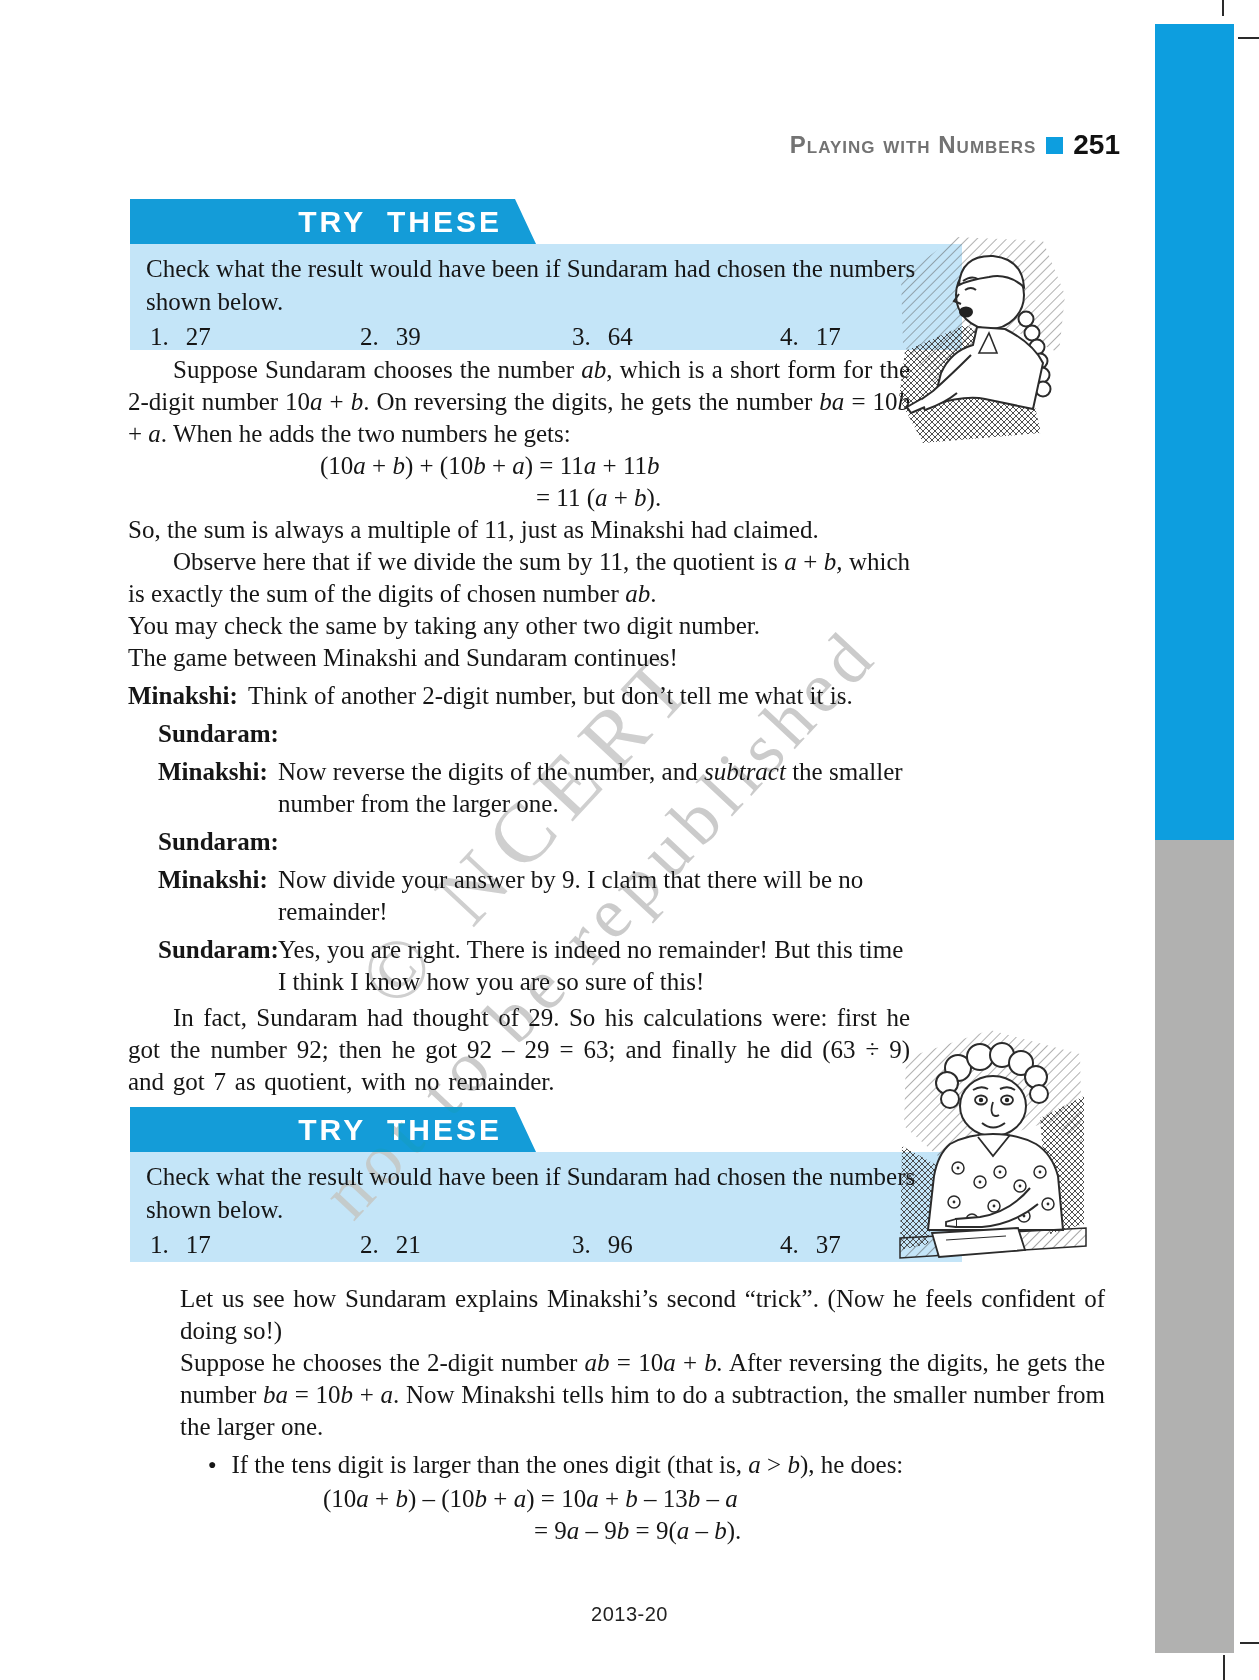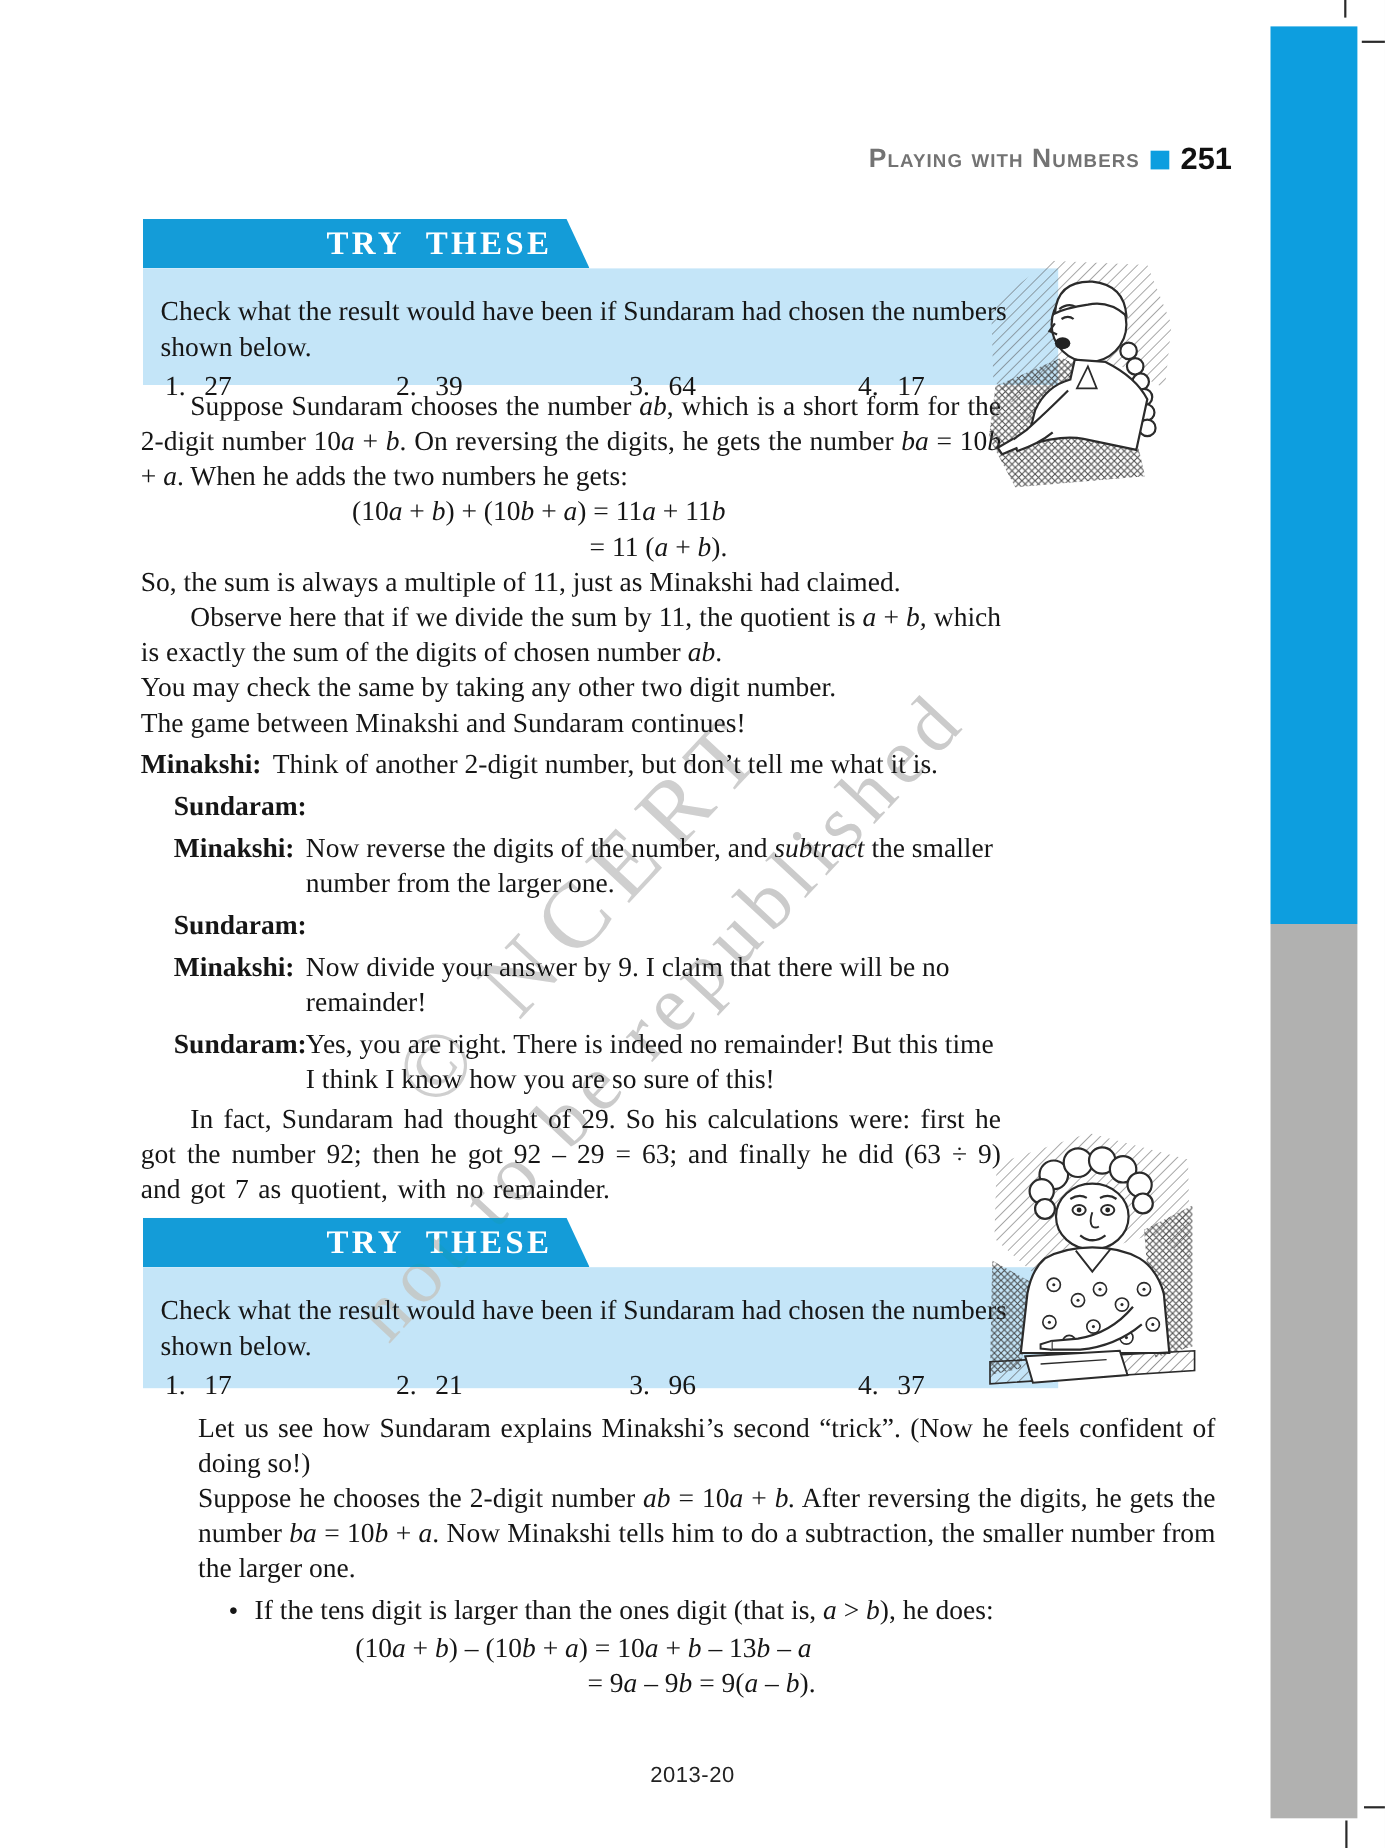--- a/index.html
+++ b/index.html
@@ -30,23 +30,23 @@
   .wm-ncert{left:179px;top:778px;width:700px;font-size:84px;letter-spacing:14px;color:#cfcfcf;
             transform:rotate(-47deg);}
   .wm-notice{left:100px;top:882px;width:1000px;font-size:72px;letter-spacing:8px;color:#cbcbcb;
              transform:rotate(-47deg);}
 
   
   .tt-banner{position:absolute;left:130px;width:406px;height:45px;background:#149CD8;
              clip-path:polygon(0 0,calc(100% - 21px) 0,100% 100%,0 100%);
              display:flex;align-items:center;justify-content:flex-end;padding-right:34px;box-sizing:border-box;}
   .tt-banner span{color:#fff;font-weight:700;font-size:30px;letter-spacing:3px;word-spacing:10px;
-                  font-family:Liberation Serif, serif;text-align:center;}
+                  font-family:Liberation Sans, sans-serif;text-align:center;}
   .tt-body{position:absolute;left:130px;width:832px;background:#C4E5F8;box-sizing:border-box;
-           padding:23px 10px 0 16px;font-size:25px;line-height:33px;}
+           padding:8px 10px 0 16px;font-size:25px;line-height:33px;}
   .tt-intro{margin:0;width:812px;}
   .tt-items{position:relative;height:36px;margin-top:2px;}
   .tt-item{position:absolute;top:0;display:inline-flex;gap:17px;}
   .ti0{left:4px;} .ti1{left:214px;} .ti2{left:426px;} .ti3{left:634px;}
 
   .tt1-banner{top:199px;} .tt1-body{top:244px;height:106px;}
   .tt2-banner{top:1107px;} .tt2-body{top:1152px;height:110px;}
 
   
   .body1{position:absolute;left:128px;top:354px;width:782px;font-size:25px;line-height:32px;}

